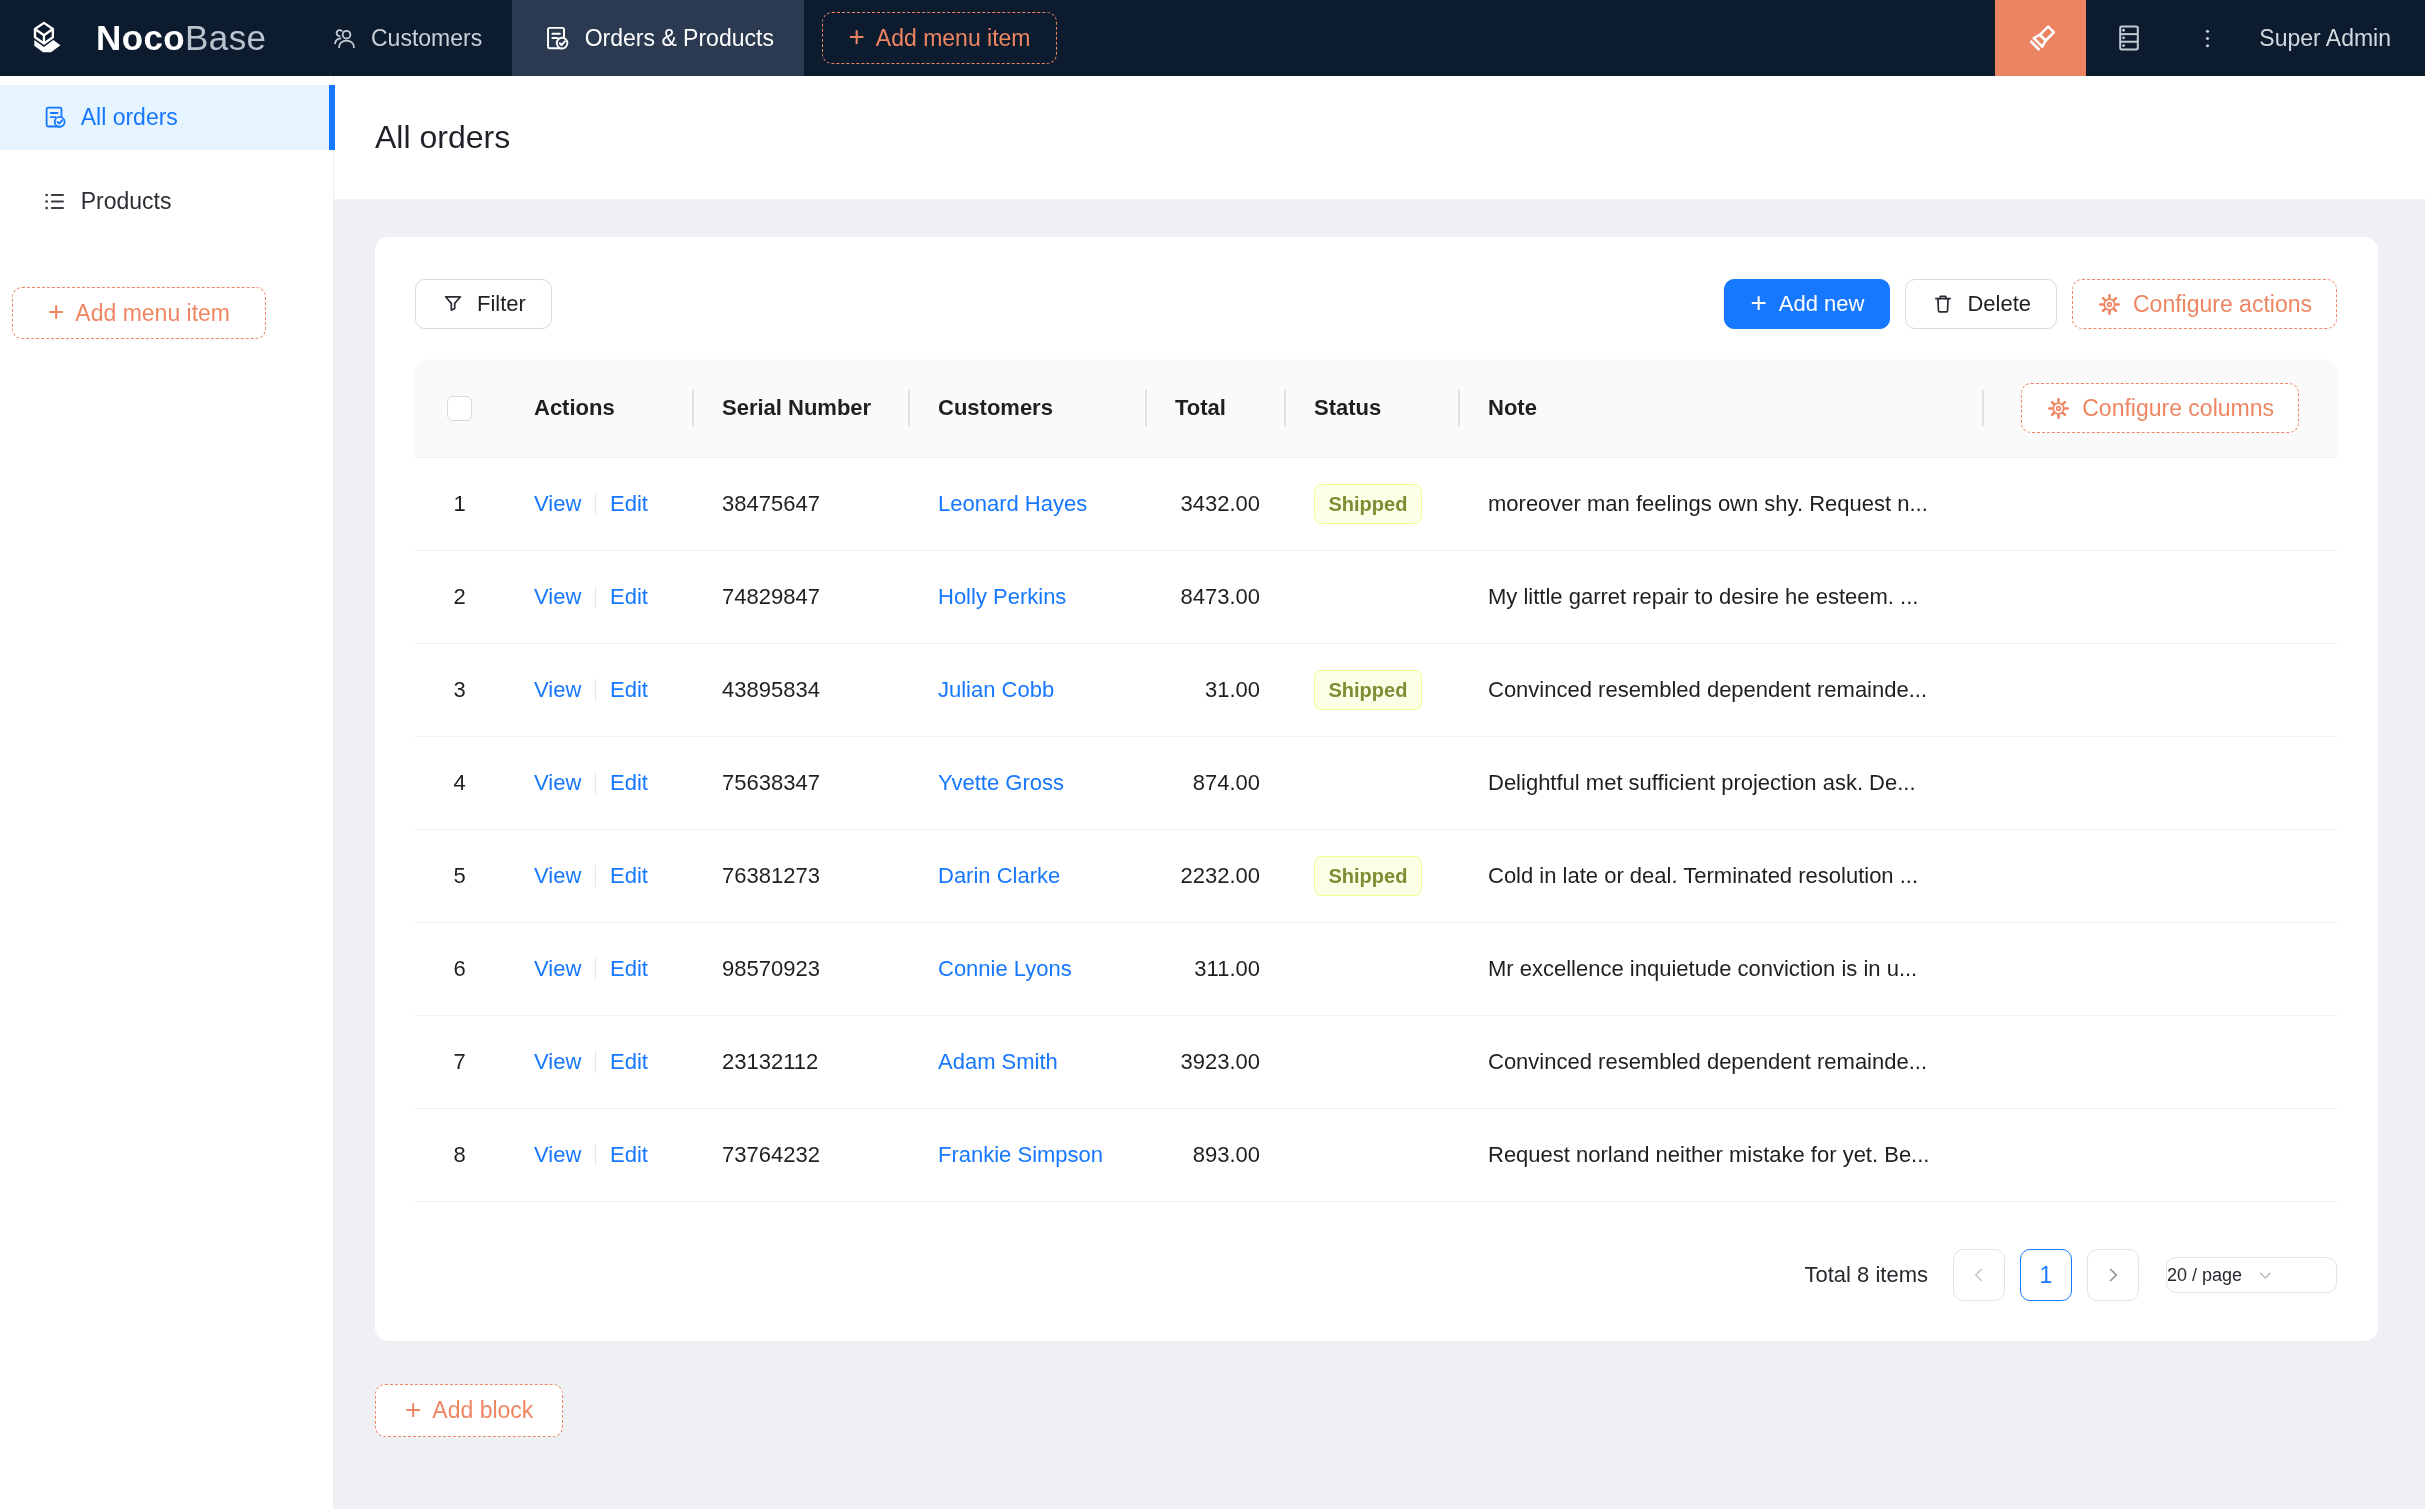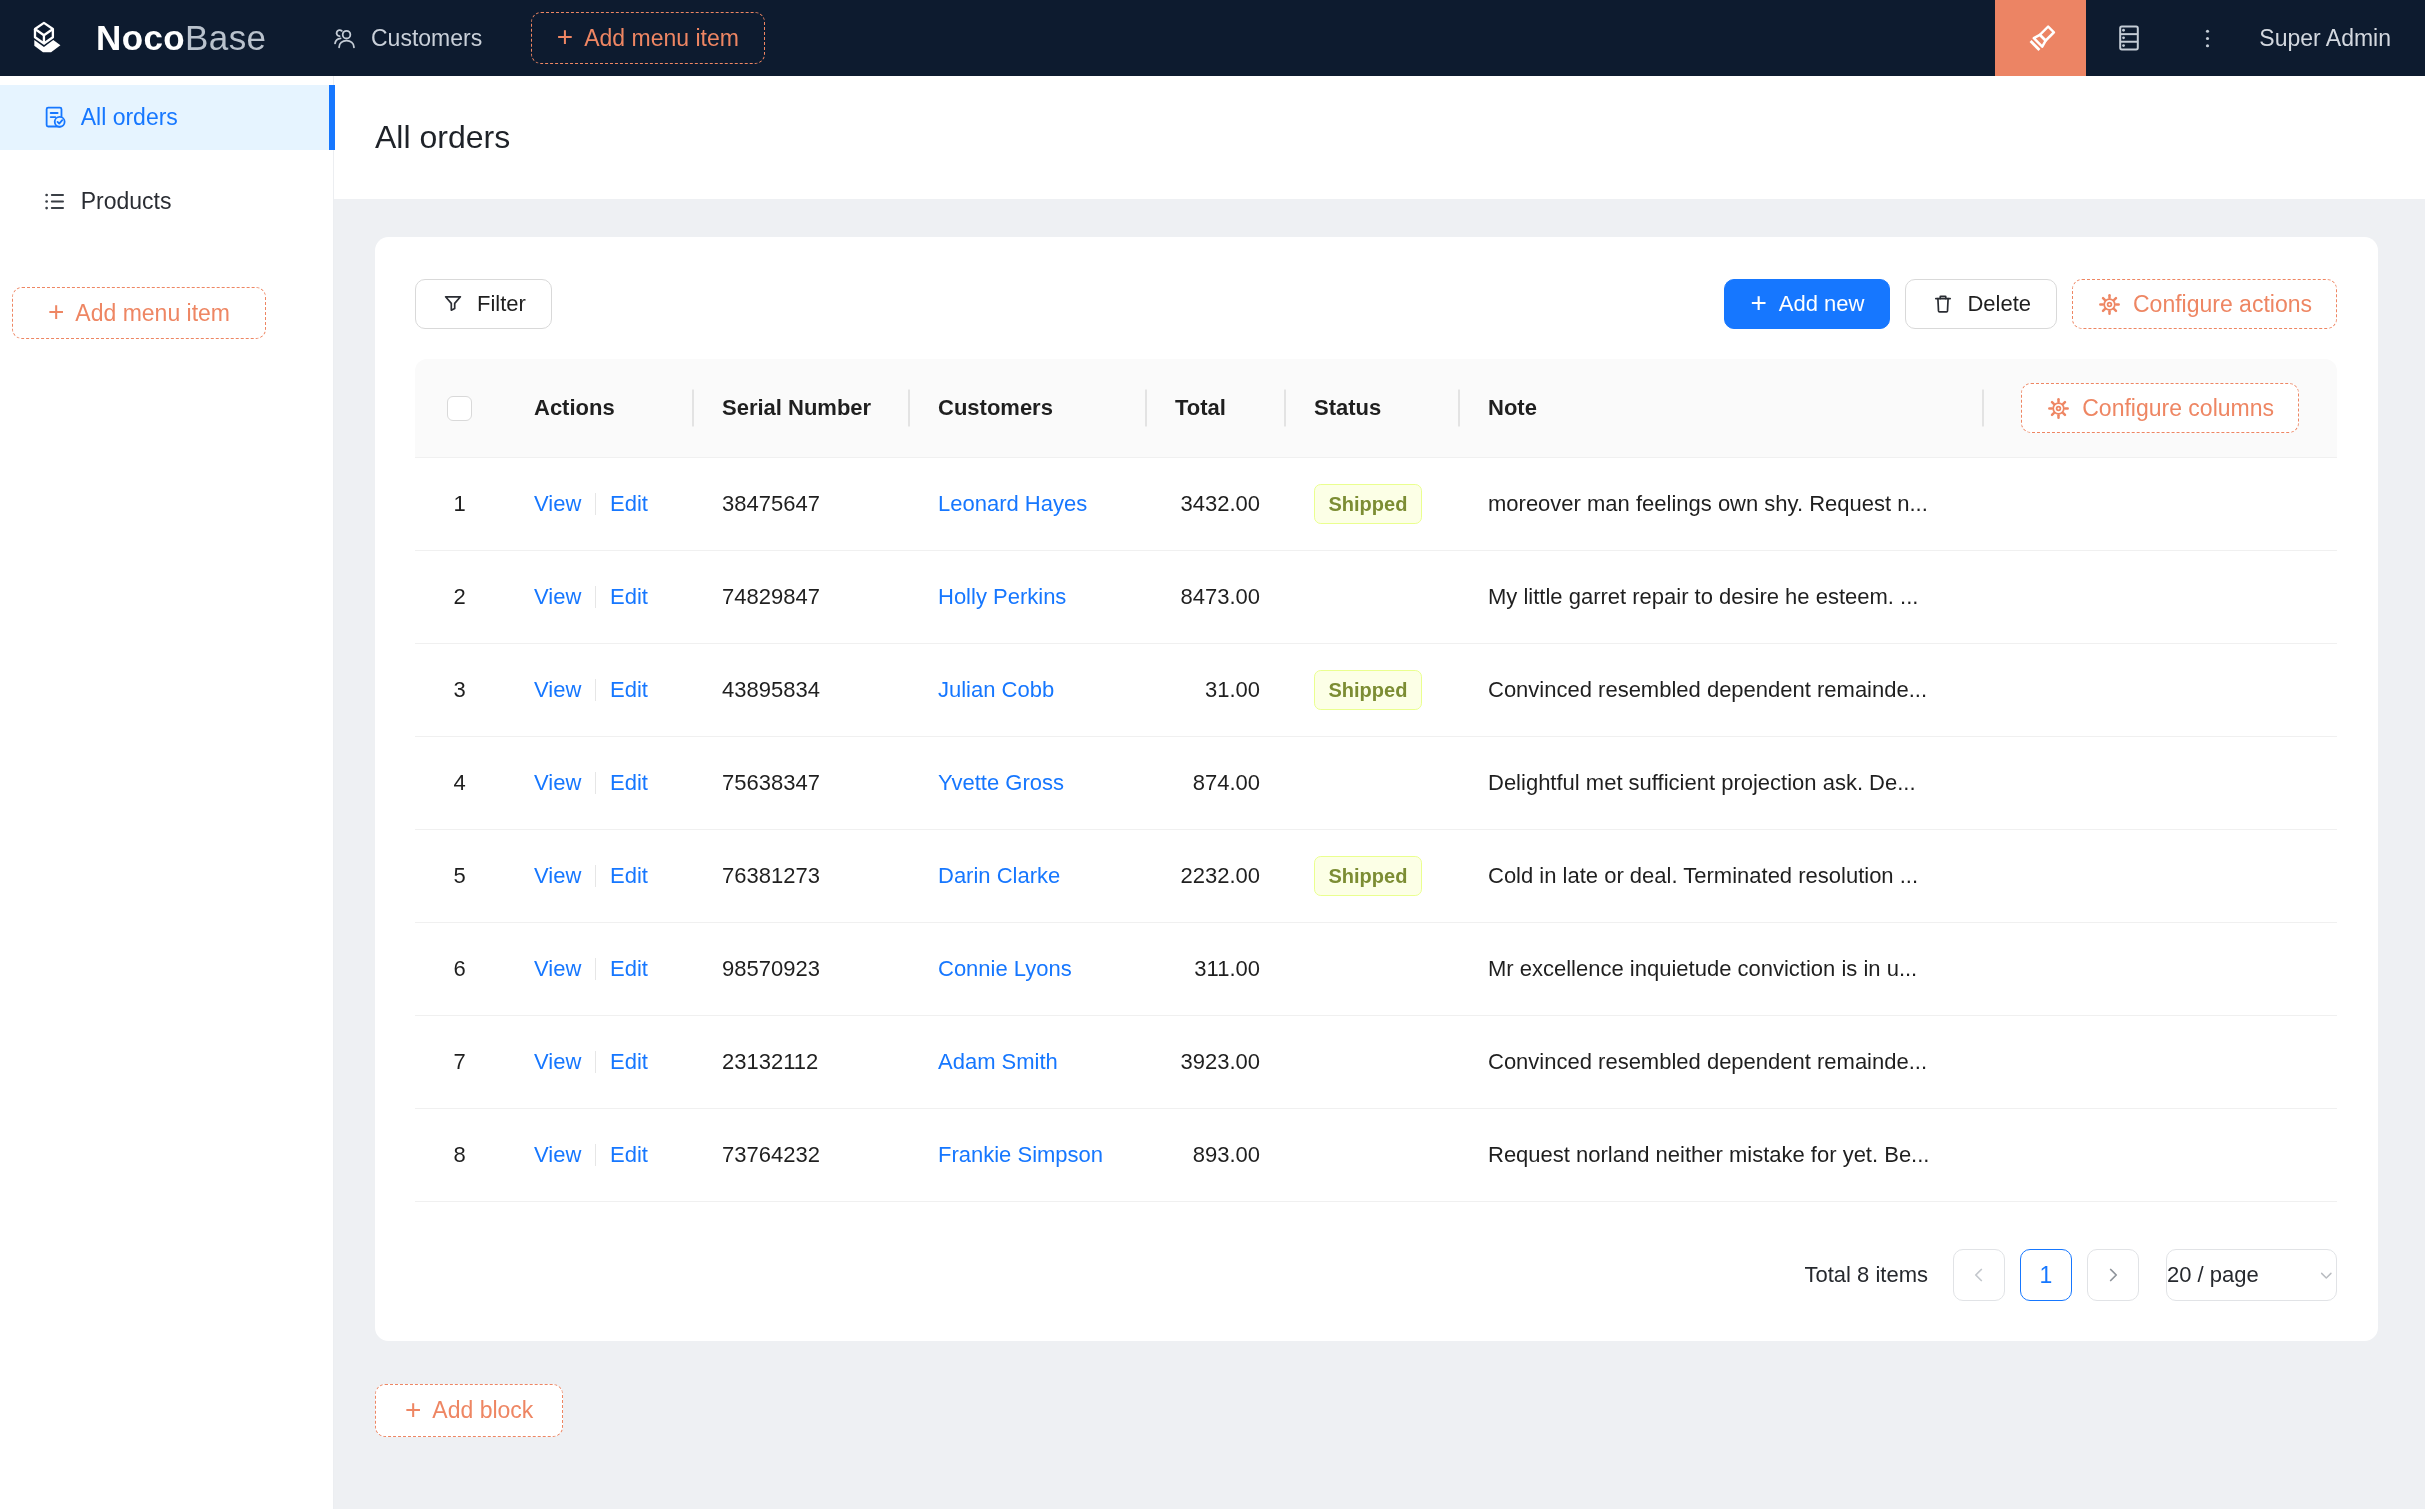--- a/index.html
+++ b/index.html
@@ -62,21 +62,21 @@
   .c-total { text-align:right; padding-right:24px; }
   a.lnk { color:#1677ff; text-decoration:none; cursor:pointer;text-align:right; }
   .vdiv { width:1.7px; height:22px; background:#e6e6e6; margin:0 13.5px; }
   .tag { display:inline-block; padding:4.2px 13.5px; font-size:20px; line-height:1.45; color:#7c8d33; background:#fcffe6; border:1.7px solid #eaff8f; border-radius:6.8px;font-weight:bold; }
 
   
   .pagination { display:flex; align-items:center; justify-content:flex-end; gap:15px; margin-top:47px; }
   .pg-total { margin-right:10px; color:#26292e; }
   .pg-btn { min-width:52px; height:52px; display:inline-flex; align-items:center; justify-content:center; background:#fff; border:1.7px solid #e1e3e6; border-radius:10px; font-size:23px; font-family:inherit; cursor:pointer; }
   .pg-btn.current { border-color:#1677ff; color:#1677ff; }
-  .pg-select { width:171px; height:52px; display:inline-flex; align-items:center; justify-content:space-between; gap:13.5px; background:#fff; border:1.7px solid #e1e3e6; border-radius:10px; font-size:22px; font-family:inherit; color:#26292e; margin-left:12px; cursor:pointer; }
+  .pg-select { width:171px; height:36px; display:inline-flex; align-items:center; justify-content:flex-start; gap:13.5px; background:#fff; border:1.7px solid #e1e3e6; border-radius:10px; font-size:18px; font-family:inherit; color:#26292e; margin-left:12px; cursor:pointer; }
 
   .add-block { margin-top:43px; height:53px; padding:0 29px; background:#fff; }
   svg { display:block; }
 </style>
 </head>
 <body>
 
 <div class="app">
 
   <header class="navbar">
@@ -101,20 +101,32 @@
       <div class="nav-tab">
         <span>
           <svg width="27" height="27" viewBox="0 0 24 24" fill="none" stroke="#c4ccd6" stroke-width="1.6" stroke-linecap="round" stroke-linejoin="round">
             <circle cx="13.8" cy="8.6" r="3.4"></circle>
             <path d="M7.2 19.8c0-3.6 3-5.9 6.6-5.9s6.6 2.3 6.6 5.9"></path>
             <path d="M9.6 5.3a2.7 2.7 0 1 0-2 4.6"></path>
             <path d="M3.6 16.4c.4-2.6 2.3-4.3 4.9-4.5"></path>
           </svg>
         </span>
         <span>Customers</span>
+      </div>
+      <div class="nav-tab active">
+        <span>
+          <svg width="29" height="29" viewBox="0 0 24 24" fill="none" stroke="#ffffff" stroke-width="1.6" stroke-linecap="round" stroke-linejoin="round">
+            <rect x="5" y="3.2" width="13.2" height="16.8" rx="1.4"></rect>
+            <path d="M8.6 8h6.2"></path>
+              <path d="M8.6 11.6h4.2"></path>
+            <circle cx="16.6" cy="15.8" r="4.4" fill="#2b3a51"></circle>
+            <path d="M14.7 15.9l1.5 1.5 2.7-3"></path>
+          </svg>
+        </span>
+        <span>Orders &amp; Products</span>
       </div>
       <button class="dash-btn nav-add">
         <span class="plus">+</span>
         <span>Add menu item</span>
       </button>
     </nav>
 
     <div class="nav-right">
       <button class="pen-btn">
         <span>

